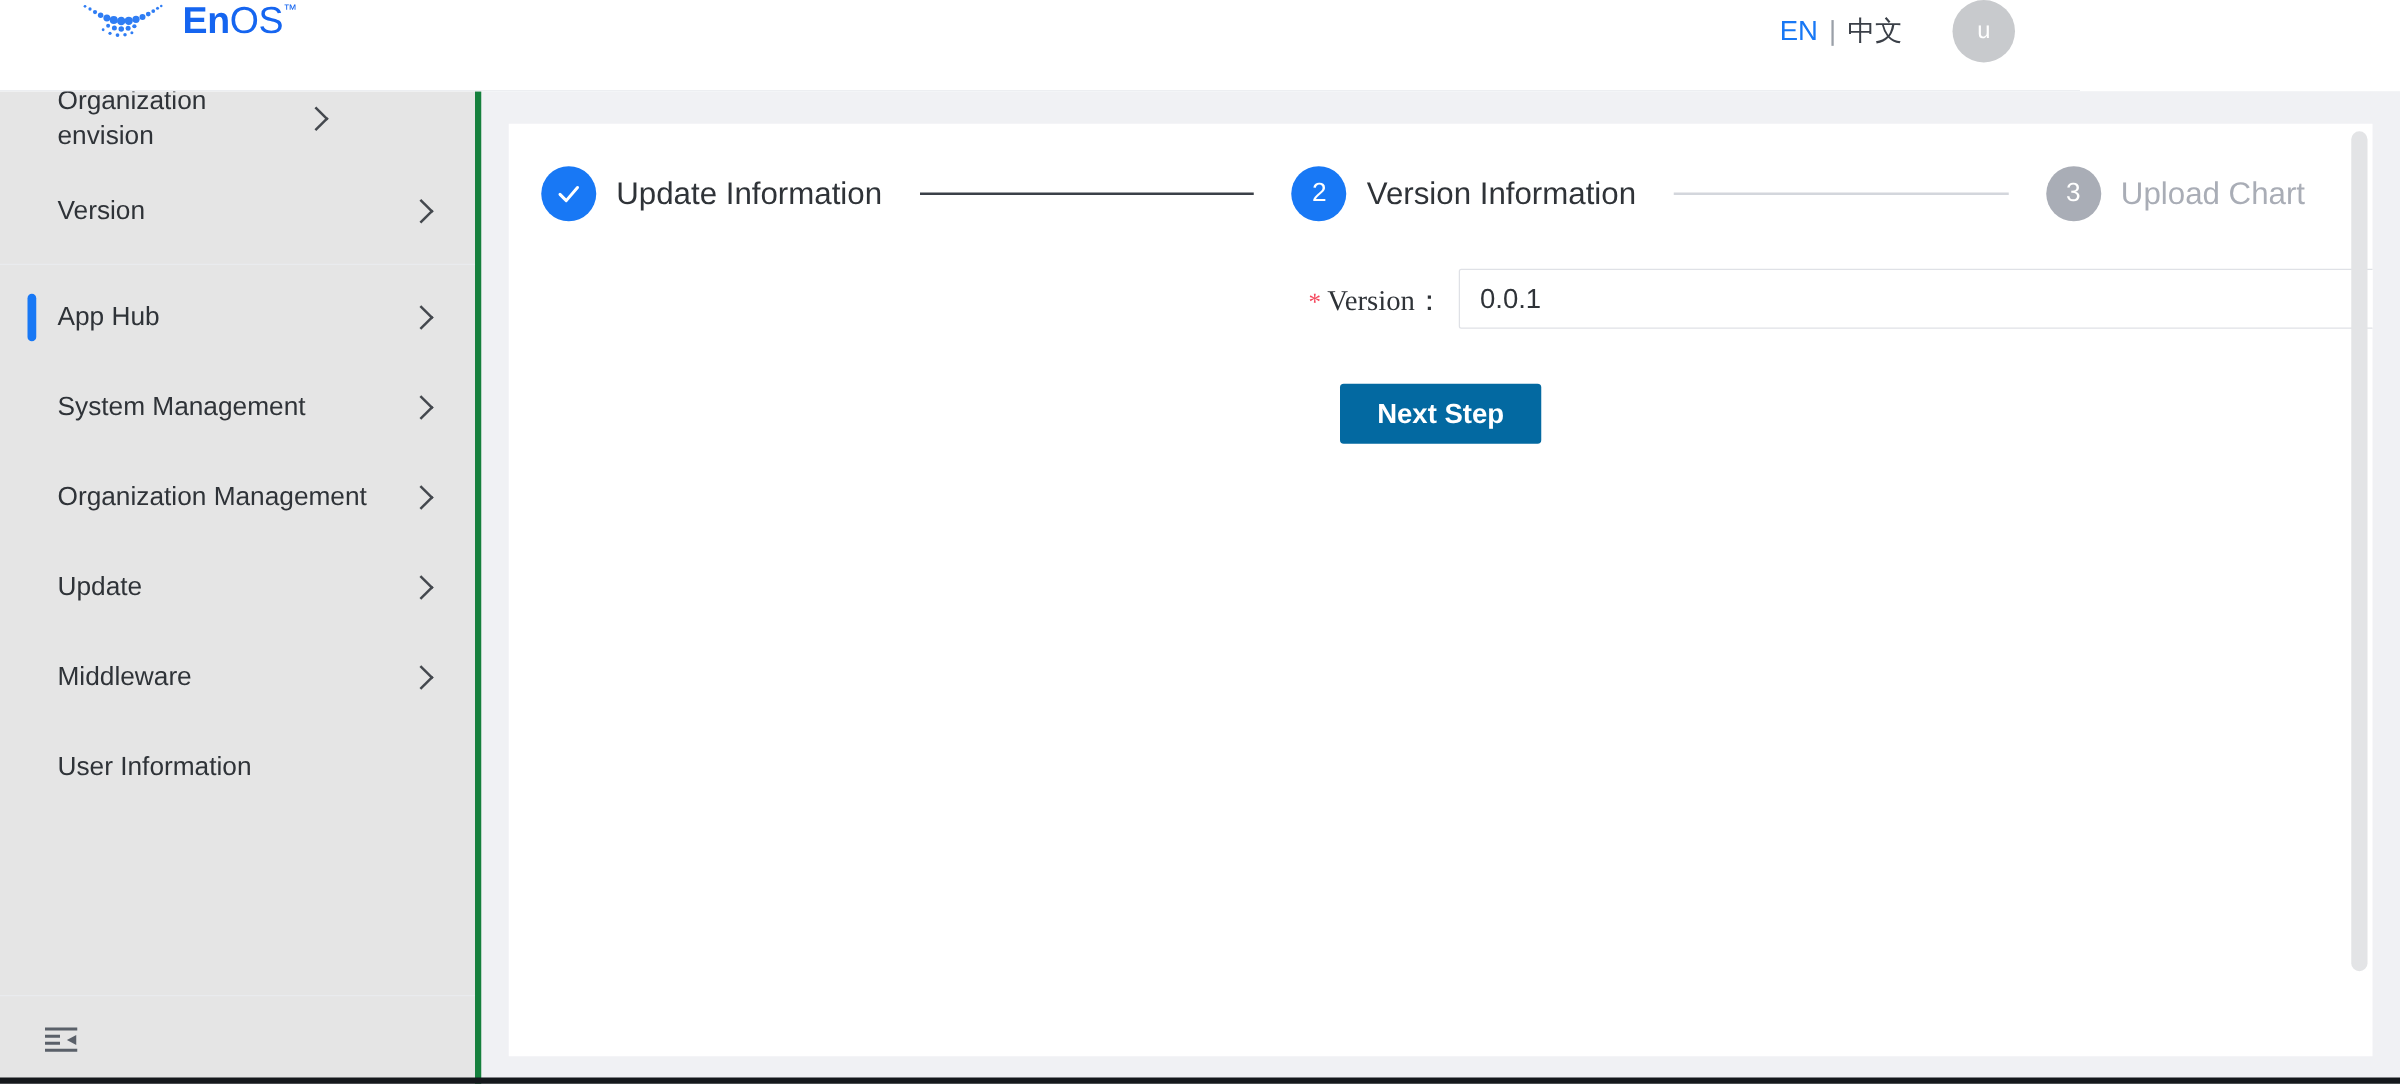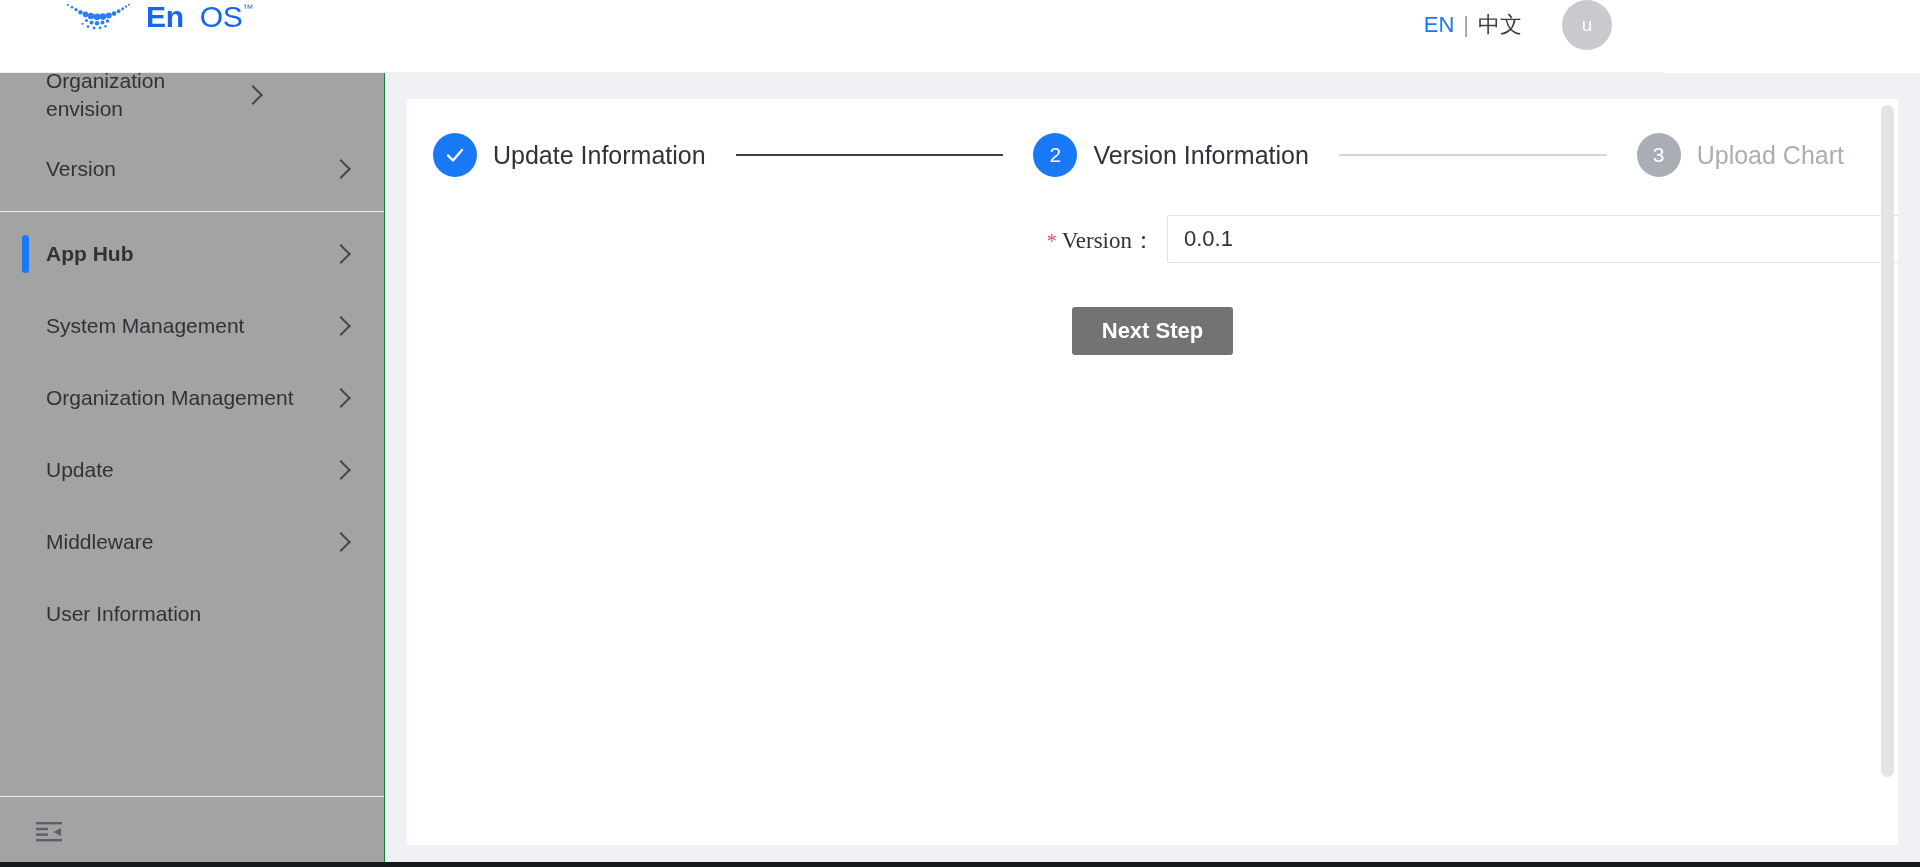--- a/index.html
+++ b/index.html
@@ -24,21 +24,21 @@
     margin-left: 62px;
   }
   .logo-mark { width: 78px; height: 34px; display: block; }
   .logo-text {
     margin-left: 6px;
     font-size: 30px; font-weight: bold;
     color: #1565f0; letter-spacing: -0.3px;
     display: flex; align-items: flex-start;
   }
   .logo-en { font-weight: 700; }
-  .logo-os { font-weight: 400; margin-left: 16px; }
+  .logo-os { font-weight: 400; }
   .logo-tm { font-size: 11px; margin-top: 2px; font-weight: 400; }
 
   .header-right {
     margin-left: auto; margin-right: 52px;
     display: flex; align-items: center; gap: 40px;
   }
   .lang {
     display: flex; align-items: center;
     font-size: 22px; color: #3a3f47;
   }
@@ -49,22 +49,22 @@
     width: 50px; height: 50px; border-radius: 50%;
     background: #c8cacd; color: #ffffff;
     display: flex; align-items: center; justify-content: center;
     font-size: 19px; cursor: pointer;
   }
 
   
   .sidebar {
     position: absolute; top: 73px; left: 0;
     width: 385px; height: 794px;
-    background: #a3a3a3;
-    border-right: 1px solid #15803d;
+    background: #e5e5e5;
+    border-right: 5px solid #15803d;
     z-index: 10;
   }
   .nav-scroll {
     position: absolute; top: 0; left: 0; right: 0;
     height: 723px; overflow: hidden;
   }
   .nav-item {
     position: relative;
     display: flex; align-items: center;
     min-height: 72px;
@@ -76,21 +76,21 @@
   .nav-item.two-line { min-height: 78px; padding-top: 2px; }
   .nav-label { flex: 1; line-height: 1.35; }
   .nav-label.wrap { max-width: 200px; }
   .chev {
     width: 14px; height: 14px; flex: none;
     border-right: 2px solid #44484e;
     border-top: 2px solid #44484e;
     transform: rotate(45deg);
     margin-right: 4px;
   }
-  .nav-item.active .nav-label { color: #2f3338; font-weight: bold; }
+  .nav-item.active .nav-label { color: #2f3338; }
   .active-bar {
     position: absolute; left: 22px; top: 50%;
     transform: translateY(-50%);
     width: 7px; height: 38px; border-radius: 4px;
     background: #1878f5;
   }
   .nav-divider {
     height: 1px; background: #e9ebee;
     margin: 6px 0 6px 0;
   }
@@ -171,21 +171,21 @@
     border: 1px solid #dfe1e6; border-radius: 2px;
     padding: 12px 16px;
     font-size: 22px; color: #2f3338; font-weight: 300;
     font-family: "Liberation Sans", sans-serif;
     background: #ffffff; outline: none;
     resize: none; display: block;
   }
   .ta-wrap { position: relative; }
   .btn-row { display: flex; justify-content: center; padding-top: 18px; }
   .next-btn {
-    background: #737373; color: #ffffff;
+    background: #0369a1; color: #ffffff;
     border: none; border-radius: 3px;
     padding: 0 30px; height: 48px;
     font-size: 22px; font-weight: bold;
     font-family: "Liberation Sans", sans-serif;
     cursor: pointer;
   }
 
   .page-bottom-bar {
     position: absolute; left: 0; bottom: 0;
     width: 1920px; height: 5px; background: #15181c;

